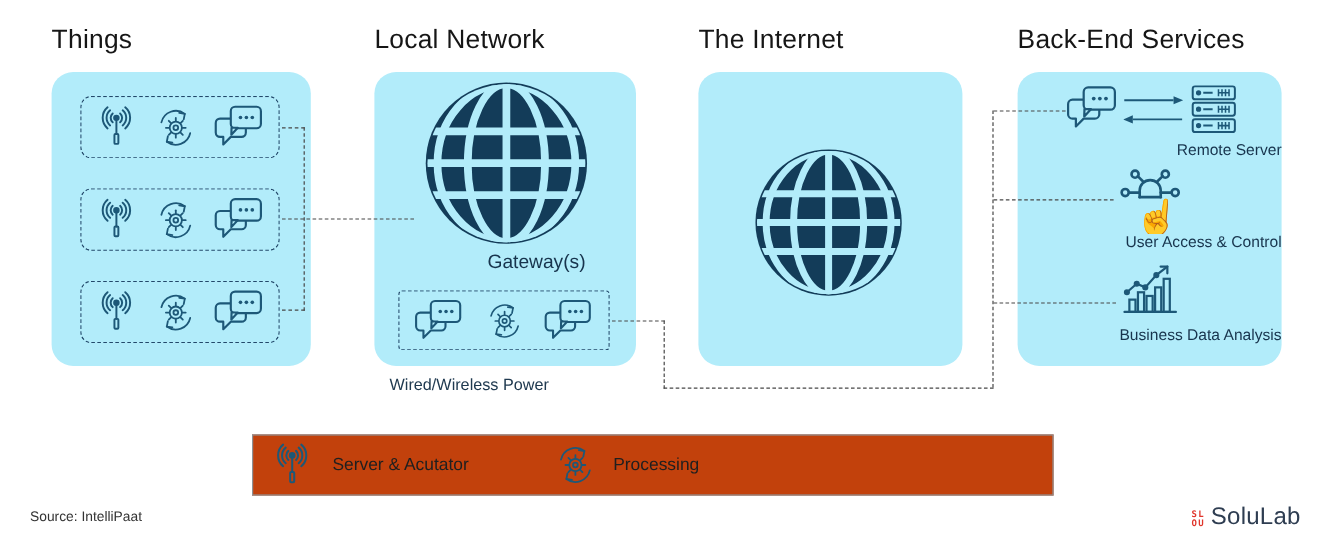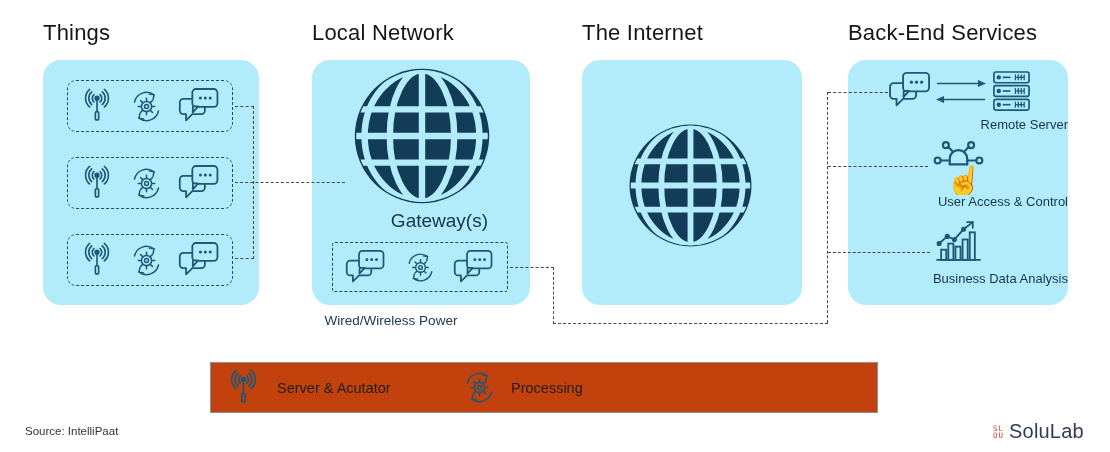--- a/index.html
+++ b/index.html
@@ -25,21 +25,21 @@
   .v-dash{position:absolute;width:0;border-left:1.5px dashed #474747;}
 
   .legend{position:absolute;left:210px;top:362px;width:668px;height:51px;background:#c2410c;
           border:1px solid #8d9297;box-sizing:border-box;}
   .legend-item{position:absolute;top:0;height:100%;display:flex;align-items:center;gap:15px;}
   .legend-label{font-size:14.5px;color:#1f1f1f;font-weight:500;}
 
   .source{position:absolute;left:25px;top:425px;font-size:11.5px;color:#333;}
   .brand{position:absolute;left:993px;top:420px;display:flex;align-items:center;gap:5px;}
   .brand-mark{display:flex;flex-direction:column;justify-content:center;color:#e0352b;
-              font-family:"DejaVu Sans Mono",monospace;font-size:7.5px;font-weight:normal;
+              font-family:"DejaVu Sans Mono",monospace;font-size:7.5px;font-weight:bold;
               line-height:7px;letter-spacing:1px;}
   .brand-name{font-size:20px;color:#2e3d51;font-weight:500;letter-spacing:.2px;}
 </style>
 </head>
 <body>
 
 <svg width="0" height="0" style="position:absolute" aria-hidden="true">
   <defs>
     <clipPath id="gclip">
         <circle cx="50" cy="50" r="47"></circle>
@@ -220,21 +220,21 @@
         <use href="#sym-gear-cycle"></use>
       </svg>
     <svg class="ic" width="43" height="38">
         <use href="#sym-chat"></use>
       </svg>
   </div>
 
   <svg class="abs" style="left:352px;top:66px" width="140" height="140">
       <use href="#sym-globe"></use>
     </svg>
-  <div class="panel-label" style="left:312px;top:210px;width:176px;font-size:19px">Gateway(s)</div>
+  <div class="panel-label" style="left:312px;top:210px;width:176px;font-size:16px">Gateway(s)</div>
   <div class="dash-box gbox" style="left:332px;top:242px;width:176px;height:50px">
     <svg class="ic" width="42" height="37">
         <use href="#sym-chat"></use>
       </svg>
     <svg class="ic" width="31" height="31">
         <use href="#sym-gear-cycle"></use>
       </svg>
     <svg class="ic" width="42" height="37">
         <use href="#sym-chat"></use>
       </svg>

